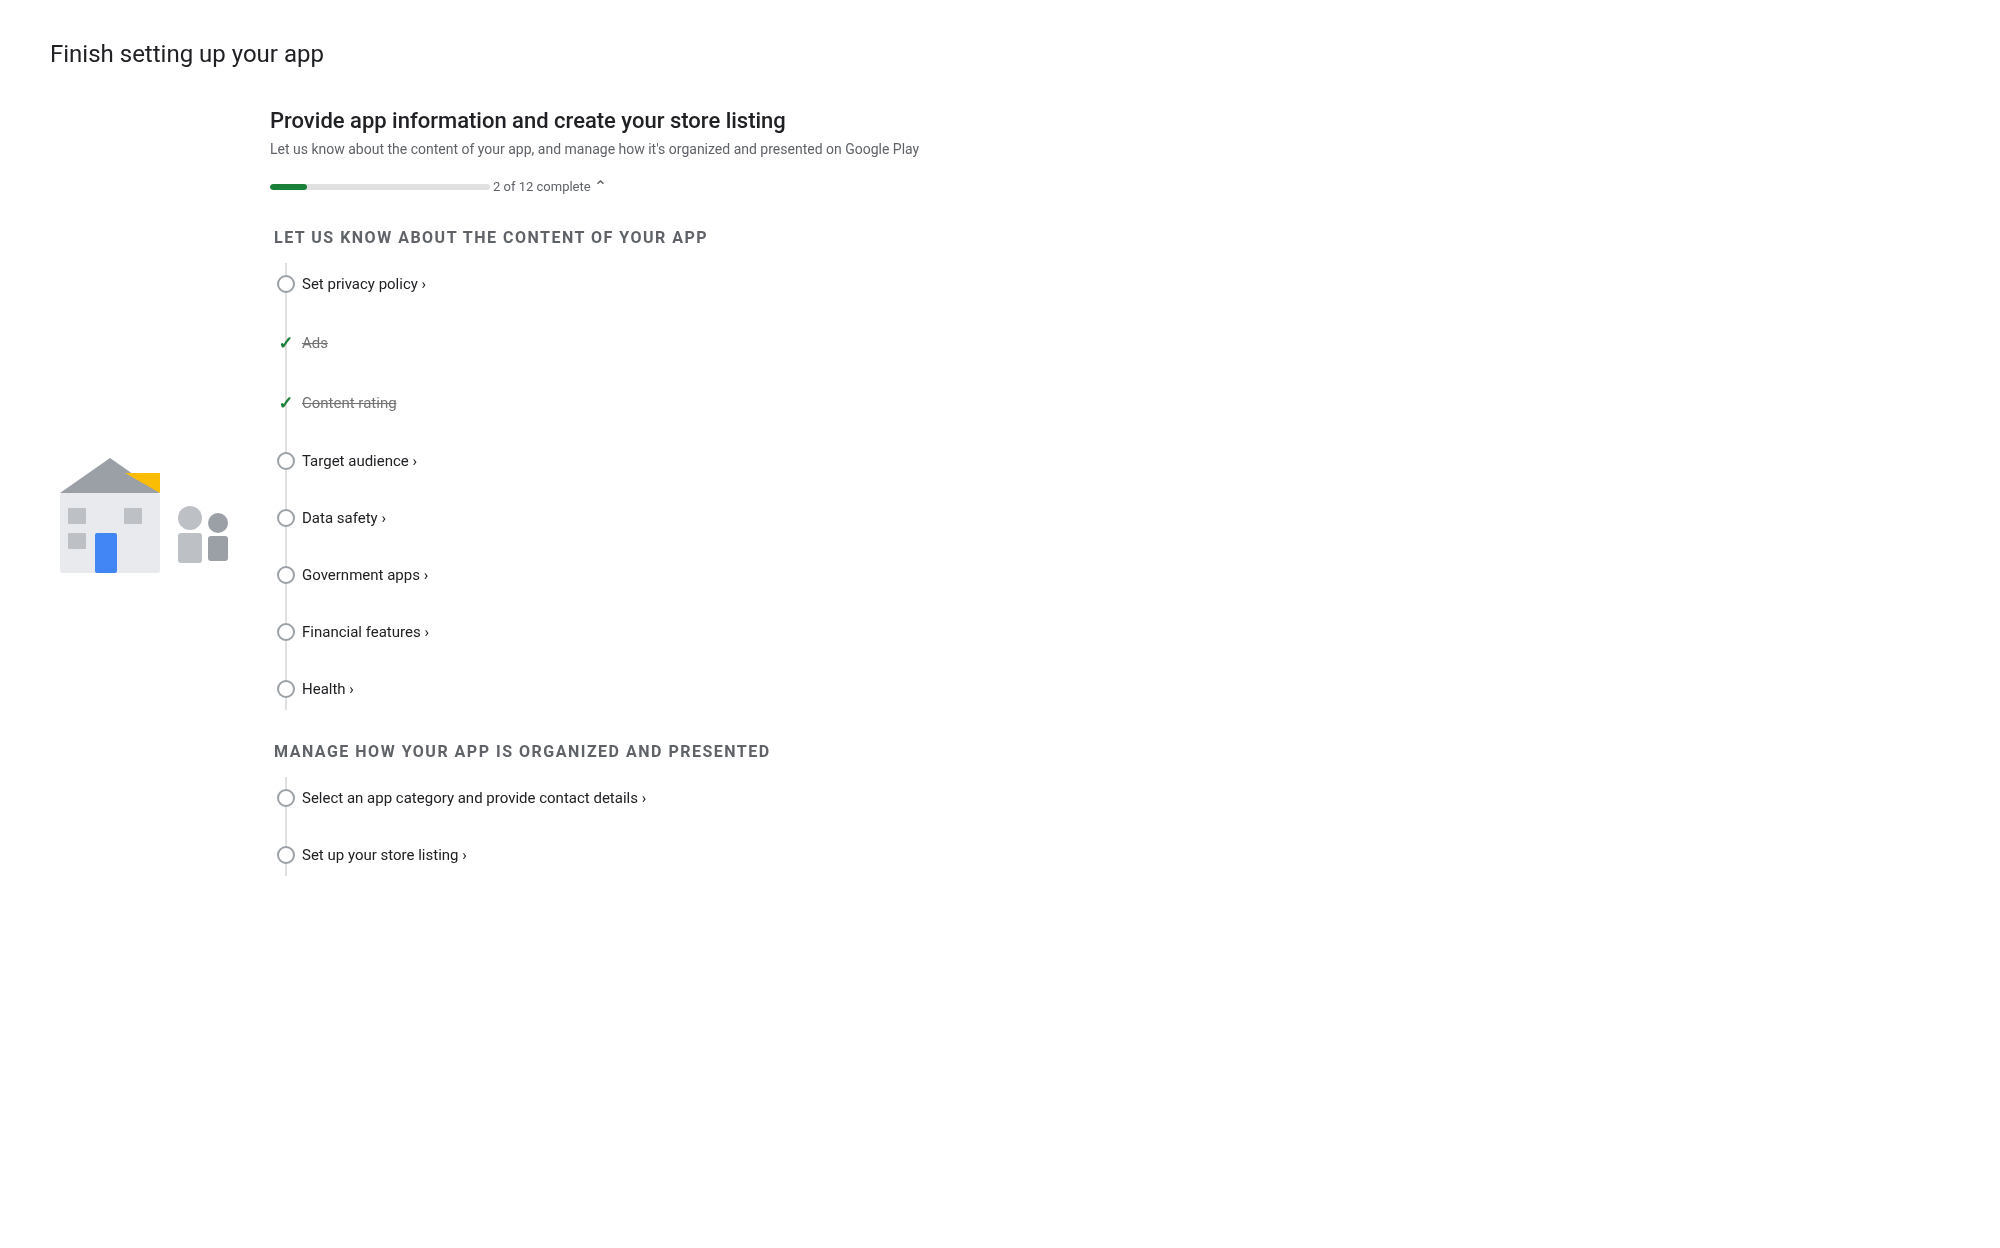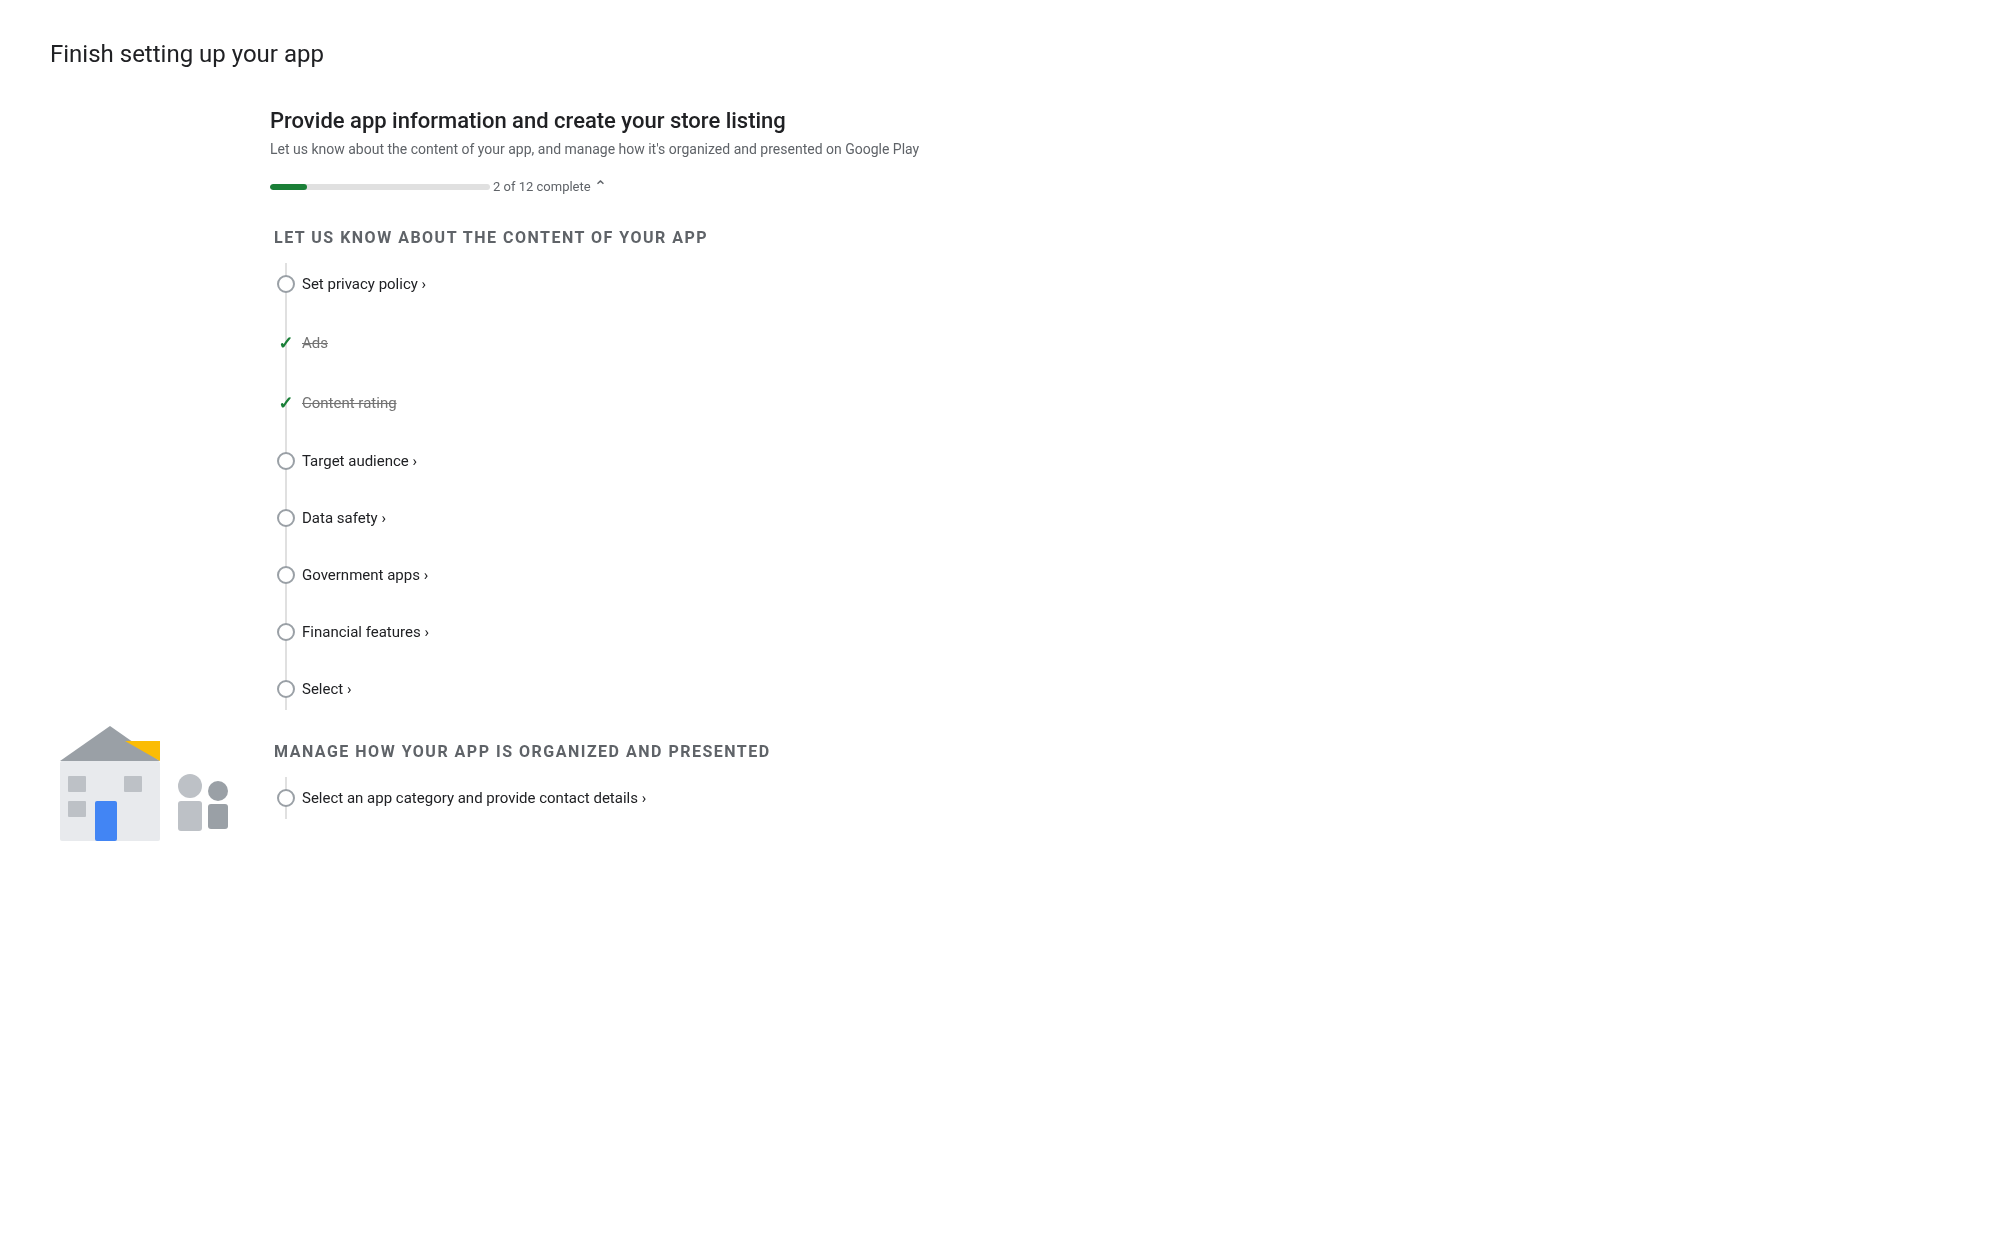--- a/index.html
+++ b/index.html
@@ -22,21 +22,21 @@
       font-size: 24px;
       font-weight: 400;
       color: #202124;
       margin-bottom: 40px;
     }
 
     .main-content {
       display: flex;
       flex-direction: row;
       gap: 40px;
-      align-items: flex-end;
+      align-items: center;
     }
 
     .illustration {
       flex-shrink: 0;
       width: 180px;
       height: 140px;
       margin-top: 10px;
     }
 
     .content-area {
@@ -266,35 +266,41 @@
           <div class="item-indicator">
             <div class="circle-indicator"></div>
           </div>
           <span class="item-label">Financial features ›</span>
         </div>
 
         <div class="checklist-item">
           <div class="item-indicator">
             <div class="circle-indicator"></div>
           </div>
-          <span class="item-label">Select ›</span>
+          <span class="item-label">Health ›</span>
         </div>
       </div>
     </div>
 
     <div class="section-block">
       <div class="section-header">MANAGE HOW YOUR APP IS ORGANIZED AND PRESENTED</div>
 
       <div class="checklist">
         <div class="vertical-line"></div>
 
         <div class="checklist-item">
           <div class="item-indicator">
             <div class="circle-indicator"></div>
           </div>
           <span class="item-label">Select an app category and provide contact details ›</span>
         </div>
 
+        <div class="checklist-item">
+          <div class="item-indicator">
+            <div class="circle-indicator"></div>
+          </div>
+          <span class="item-label">Set up your store listing ›</span>
+        </div>
       </div>
     </div>
 
   </div>
 </div>
 
 </body></html>

